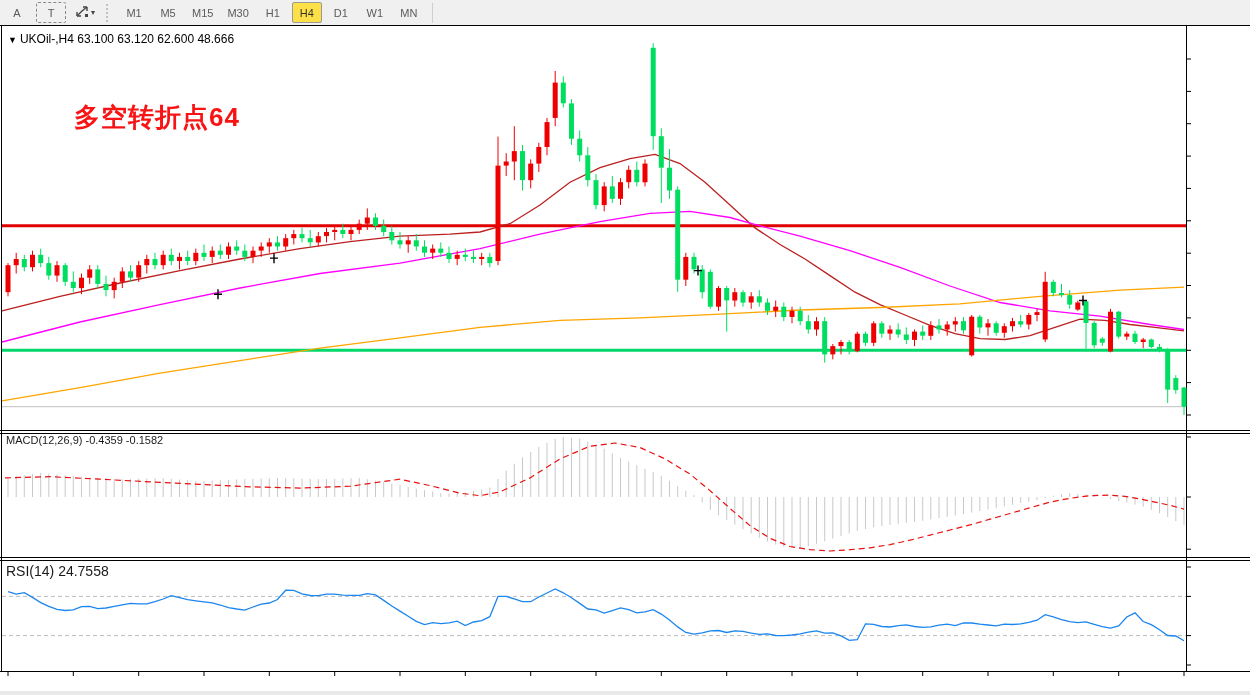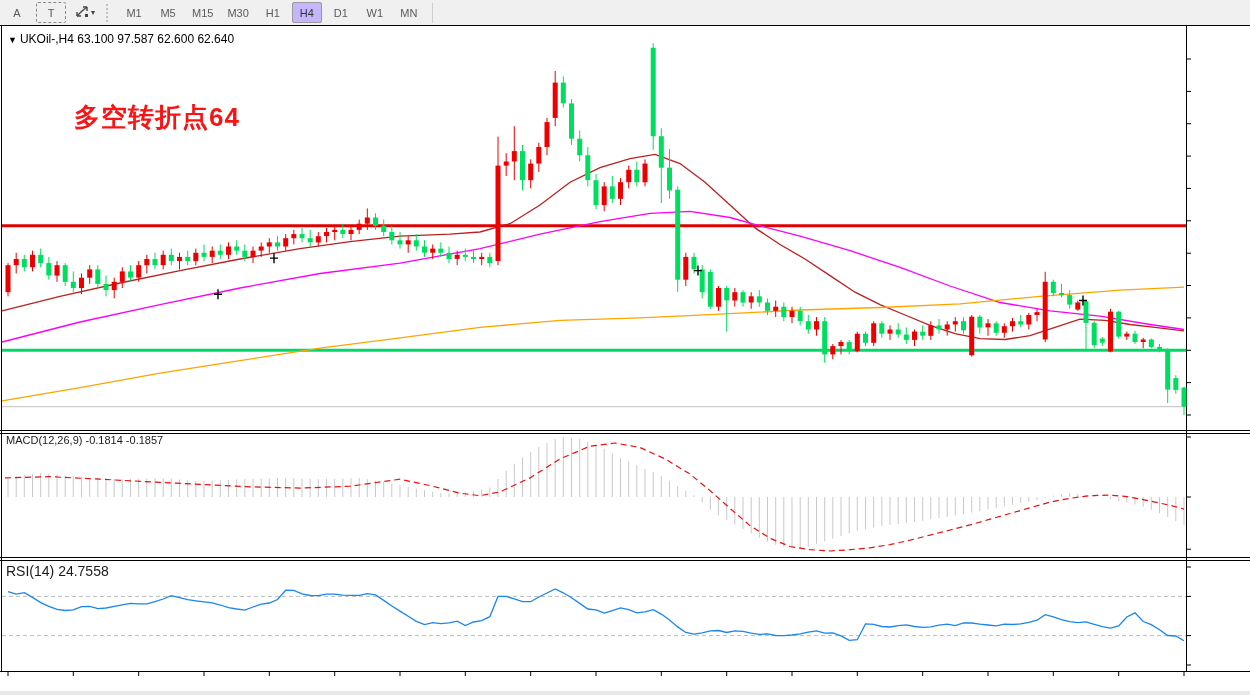--- a/index.html
+++ b/index.html
@@ -5,21 +5,21 @@
   html,body{margin:0;padding:0;}
   body{width:1250px;height:695px;position:relative;background:#ffffff;
        font-family:"Liberation Sans","DejaVu Sans",sans-serif;overflow:hidden;}
   
   .toolbar{position:absolute;left:0;top:0;width:1250px;height:25px;background:#f0f0f0;
            border-bottom:1px solid #b6b6b6;display:flex;align-items:center;}
   .tbtn{height:19px;min-width:20px;padding:0 4px;margin:0 2px;display:flex;align-items:center;
         justify-content:center;font-size:11px;color:#5a5a5a;border:1px solid transparent;
         border-radius:2px;cursor:default;}
   .tbtn.dashed{border:1px dashed #8a8a8a;}
-  .tbtn.active{background:#c4b5fd;border:1px solid #9a9a9a;color:#333;}
+  .tbtn.active{background:#fde047;border:1px solid #9a9a9a;color:#333;}
   .tb-sep{width:5px;height:18px;margin:0 4px;border-left:2px dotted #c2c2c2;}
   .tb-vline{width:1px;height:20px;background:#cfcfcf;margin:0 6px;}
   .caret{font-size:8px;color:#444;margin-left:2px;}
   
   .overlay{position:absolute;z-index:5;}
   #symbol-header{left:8px;top:32px;font-size:12px;color:#000;}
   #symbol-header .tri{font-size:9px;margin-right:3px;}
   #annotation{left:74px;top:100px;font-size:26px;font-weight:bold;color:#f81414;letter-spacing:1px;}
   #macd-label{left:6px;top:434px;font-size:11px;color:#1a1a1a;}
   #rsi-label{left:6px;top:563px;font-size:14px;color:#1a1a1a;}
@@ -564,27 +564,27 @@
         <line x1="857.3" y1="672" x2="857.3" y2="676"></line>
         <line x1="922.7" y1="672" x2="922.7" y2="676"></line>
         <line x1="988.0" y1="672" x2="988.0" y2="676"></line>
         <line x1="1053.3" y1="672" x2="1053.3" y2="676"></line>
         <line x1="1118.7" y1="672" x2="1118.7" y2="676"></line>
         <line x1="1184.0" y1="672" x2="1184.0" y2="676"></line>
       </g>
     </svg></div>
 
 <div id="symbol-header" class="overlay">
-  <span class="tri">▼</span><span>UKOil-,H4</span>&nbsp;<span>63.100 97.587 62.600 62.640</span>
+  <span class="tri">▼</span><span>UKOil-,H4</span>&nbsp;<span>63.100 63.120 62.600 48.666</span>
 </div>
 
 <div id="annotation" class="overlay">多空转折点64</div>
 
 <div id="macd-label" class="overlay">
-  <span>MACD(12,26,9)</span> <span>-0.1814 -0.1857</span>
+  <span>MACD(12,26,9)</span> <span>-0.4359 -0.1582</span>
 </div>
 <div id="rsi-label" class="overlay">
   <span>RSI(14)</span> <span>24.7558</span>
 </div>
 
 <div id="labels-layer">
     <div class="axis-label" style="left: 1194px; top: 52px;">71.020</div>
     <div class="axis-label" style="left: 1194px; top: 84.3622px;">70.240</div>
     <div class="axis-label" style="left: 1194px; top: 116.724px;">69.460</div>
     <div class="axis-label" style="left: 1194px; top: 149.087px;">68.680</div>

